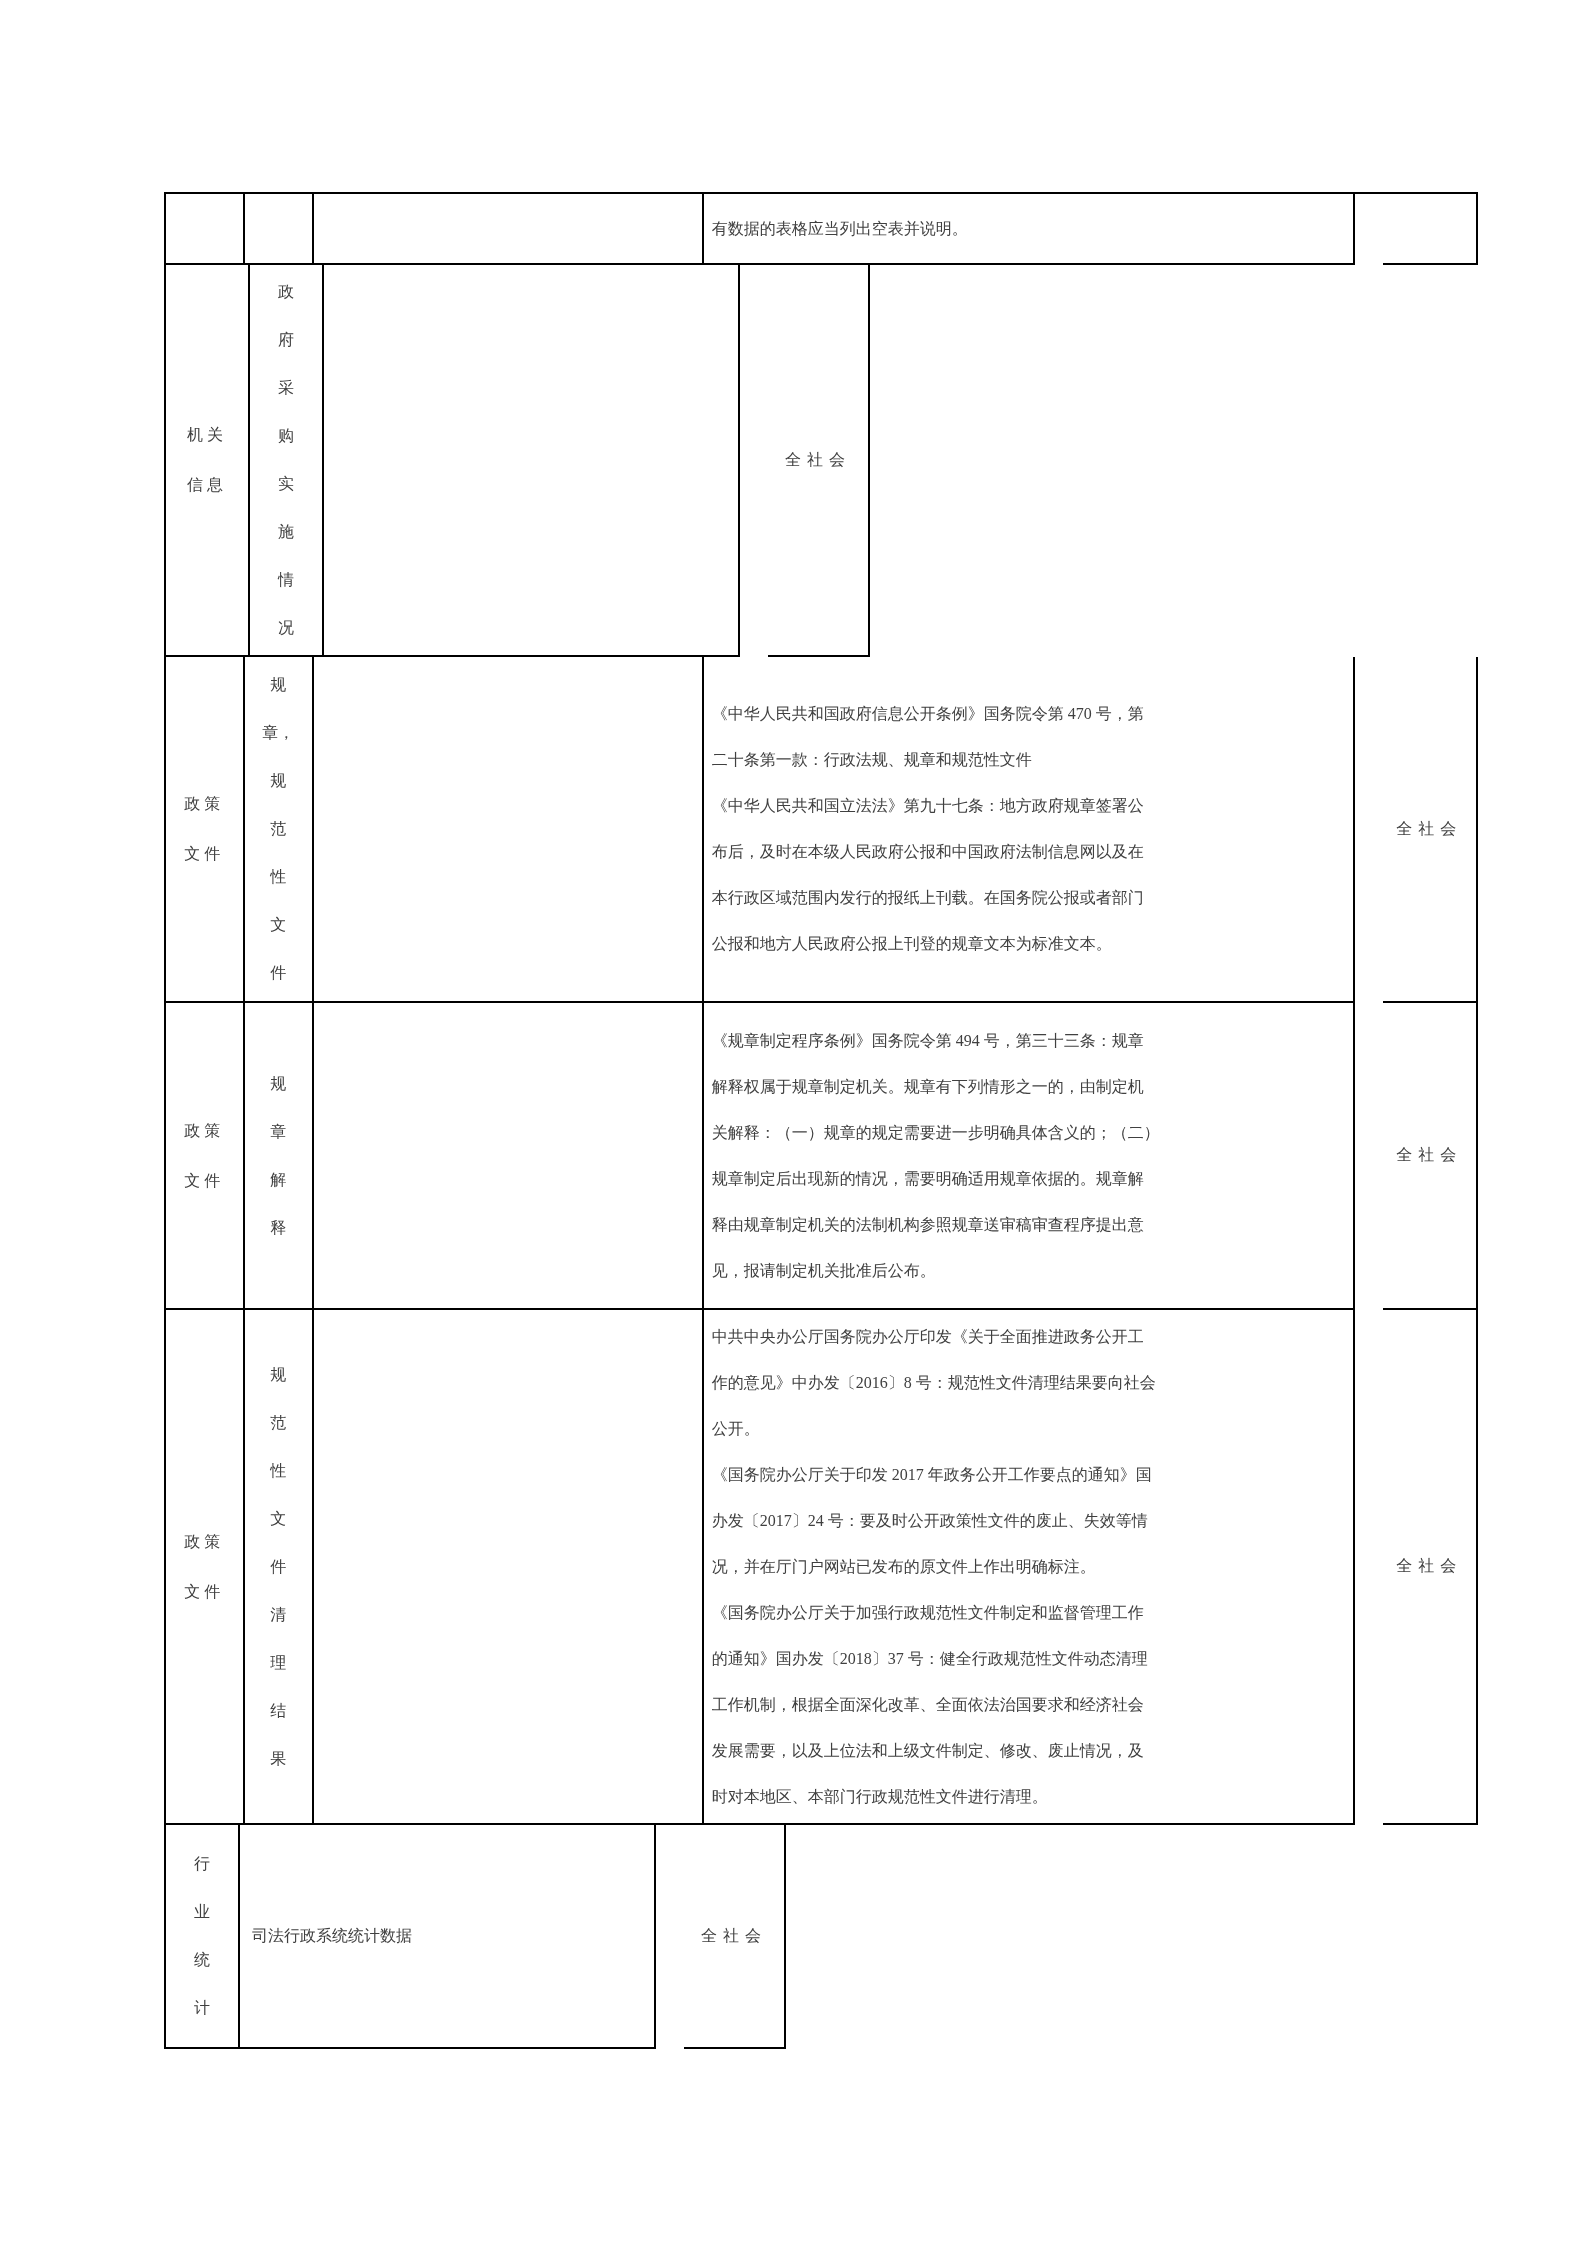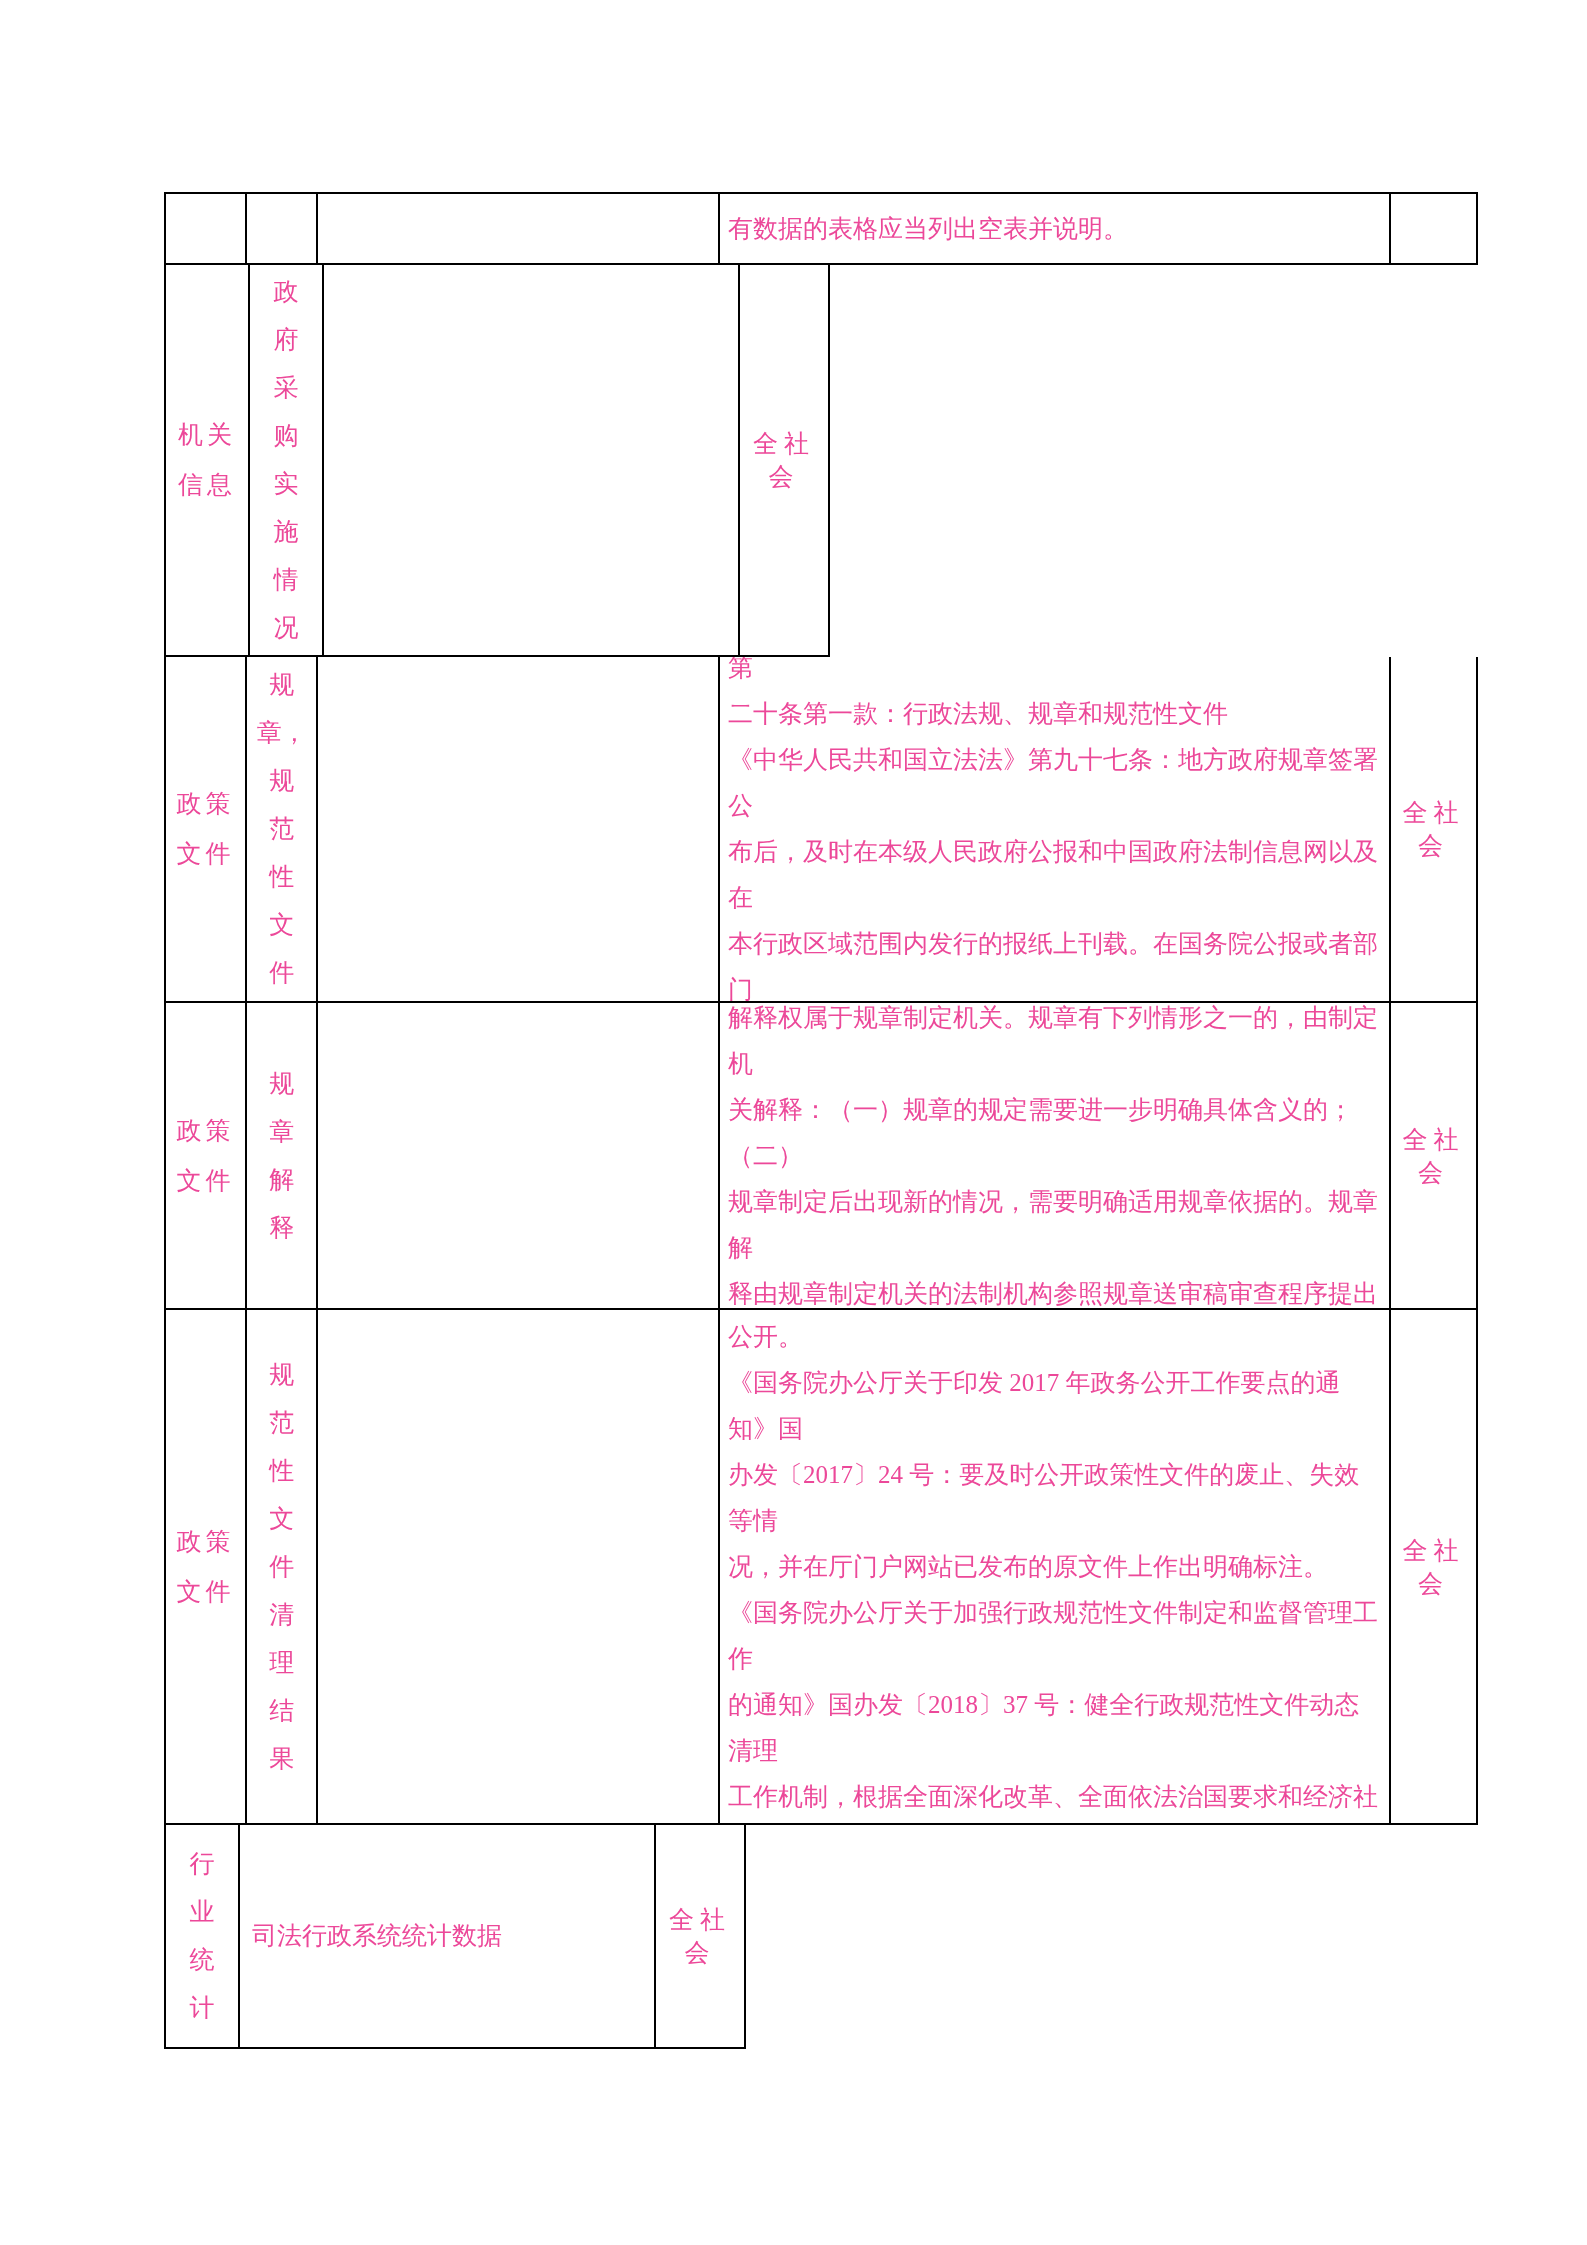--- a/index.html
+++ b/index.html
@@ -24,33 +24,33 @@
     color: #1f1f1f;
   }
   .tr { display: flex; }
   .td {
     box-sizing: border-box;
     border-right: 2px solid #000000;
     border-bottom: 2px solid #000000;
     display: flex;
     align-items: center;
     overflow: hidden;
-    font-size: 25px;
-    color: #ec4899;
+    font-size: 16px;
+    color: #404040;
   }
   
   .c1 { width: 84px;  justify-content: center; text-align: center;
         white-space: pre-line; line-height: 50px; letter-spacing: 4px; }
   .c2 { width: 74px;  justify-content: center; text-align: center;
         white-space: pre-line; line-height: 48px; }
   .c3 { width: 416px; justify-content: flex-start; padding-left: 12px; padding-right: 8px;
         line-height: 46px; }
   .c4 { width: 696px; justify-content: flex-start; padding-left: 8px; padding-right: 6px;
         white-space: pre-line; line-height: 46px; text-align: left; }
-  .c5 { width: 90px; justify-content: center; text-align: center; letter-spacing: 6px; }
+  .c5 { width: 102px; justify-content: center; text-align: center; letter-spacing: 6px; margin-left: 28px; }
   
   .h1 { height: 71px; }
   .h2 { height: 392px; }
   .h3 { height: 346px; }
   .h4 { height: 307px; }
   .h5 { height: 515px; }
   .h6 { height: 224px; }
 </style>
 </head>
 <body>

